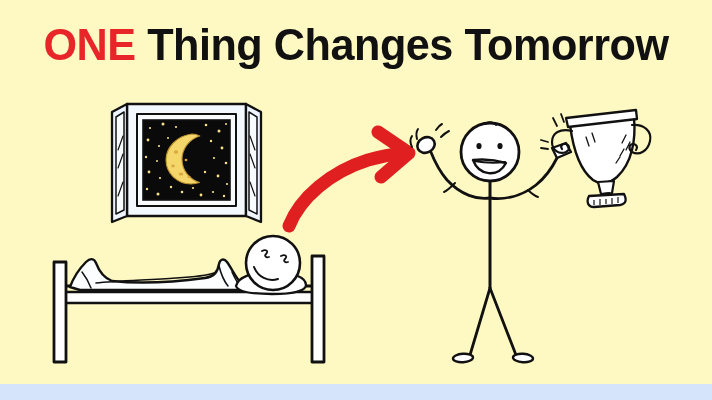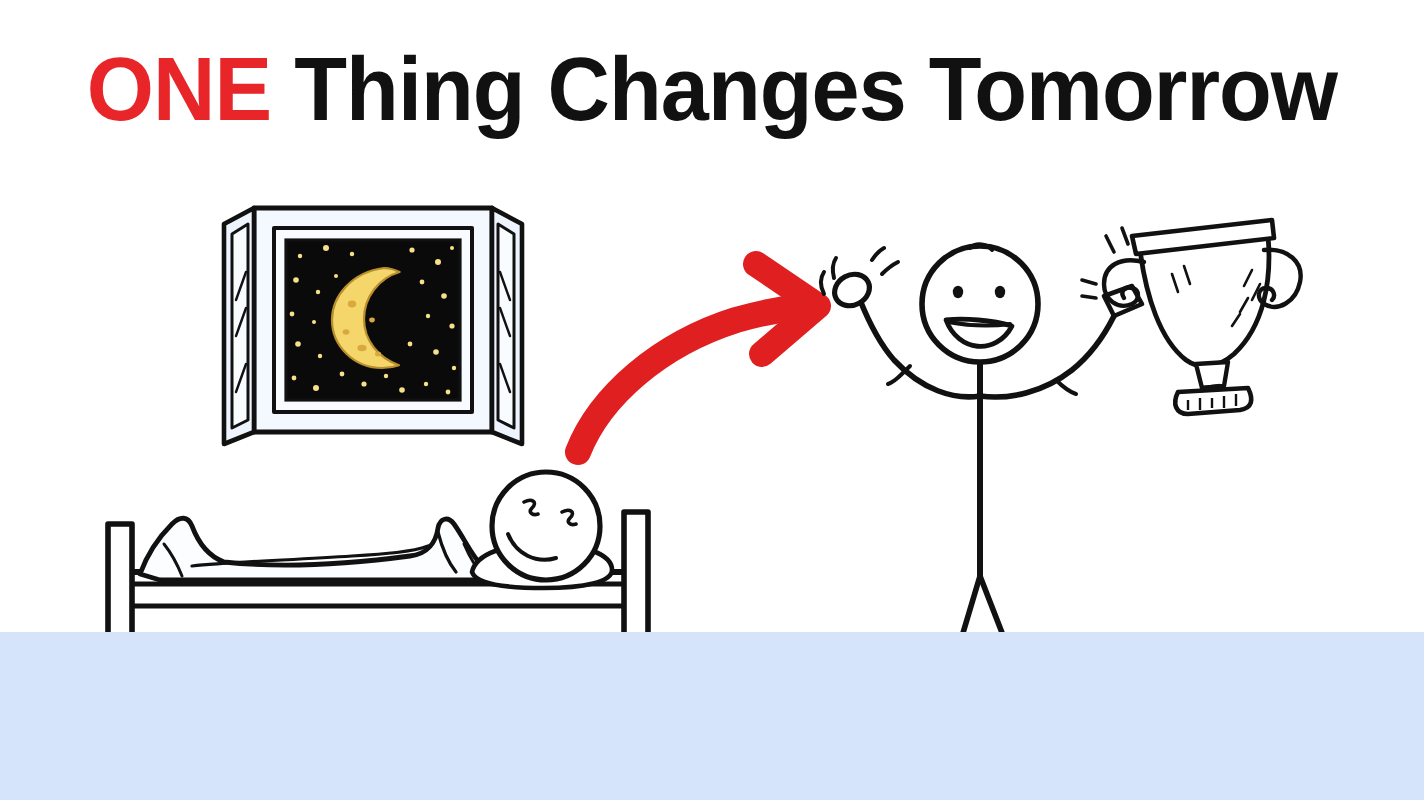--- a/index.html
+++ b/index.html
@@ -9,22 +9,22 @@
   body {
     width: 712px;
     height: 400px;
     overflow: hidden;
     font-family: "Liberation Sans", sans-serif;
     background: #d6e4fb;
   }
   #poster {
     position: relative;
     width: 712px;
-    height: 316px;
-    background: #ffffff;
+    height: 384px;
+    background: #fef9c3;
     overflow: hidden;
   }
   #headline {
     position: absolute;
     left: 0;
     top: 22px;
     width: 712px;
     text-align: center;
     font-family: "Liberation Sans", sans-serif;
     font-size: 45px;

